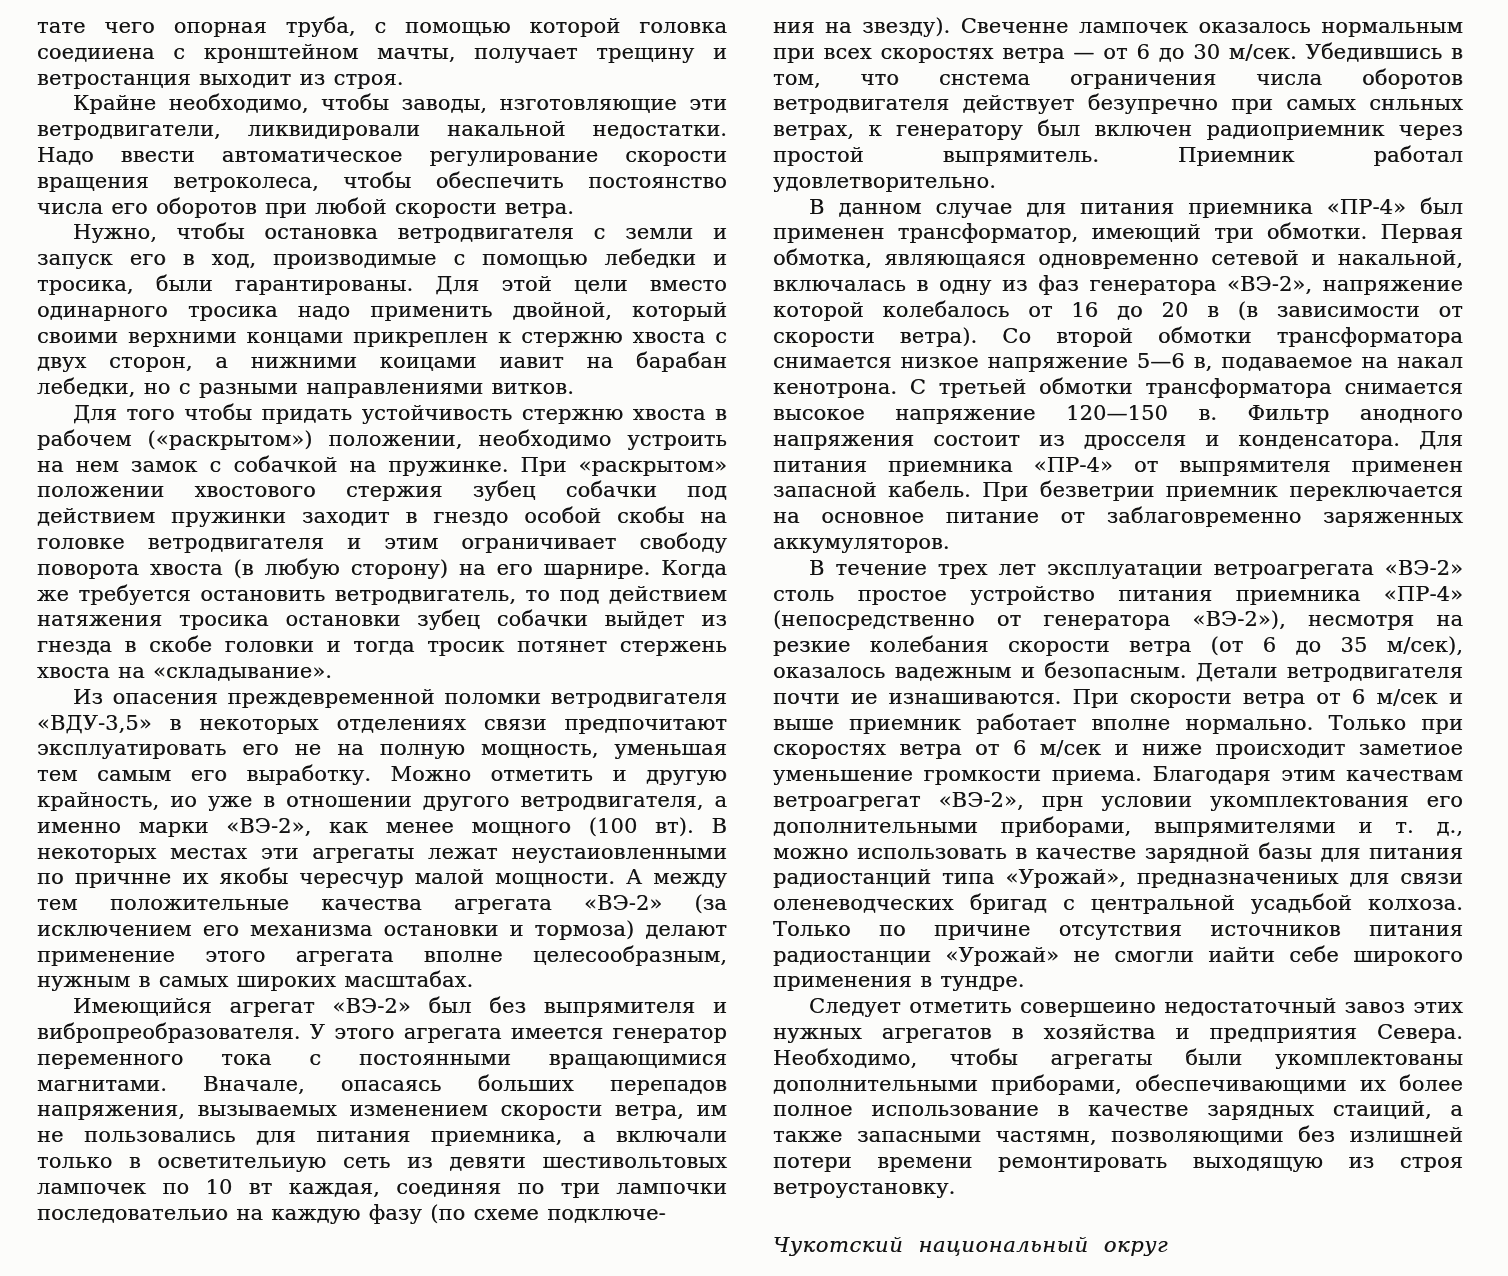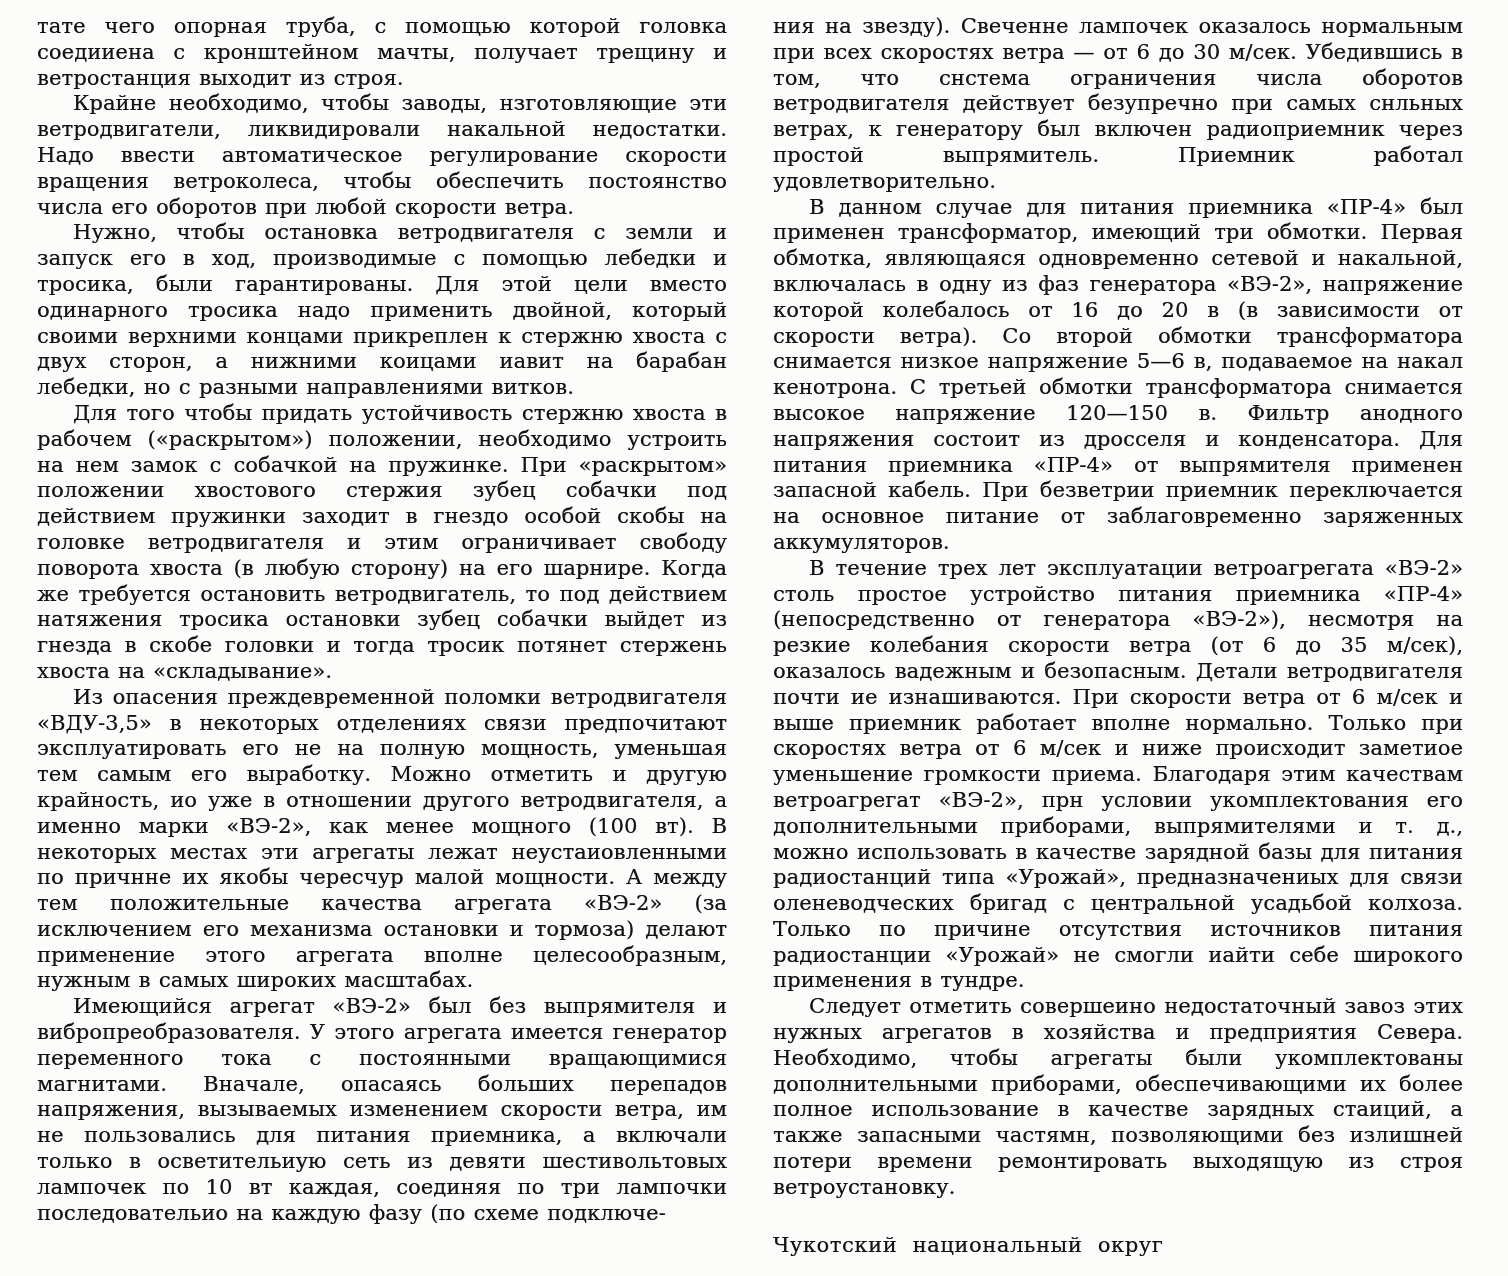--- a/index.html
+++ b/index.html
@@ -36,20 +36,21 @@
     hyphens: none;
   }
   .column p {
     margin: 0;
     text-indent: 36px;
   }
   .column p.continuation {
     text-indent: 0;
   }
   .signature {
+    font-style: italic;
     text-indent: 0 !important;
     text-align: left;
     margin-top: 32px !important;
     letter-spacing: 0.6px;
     word-spacing: 8px;
   }
 </style>
 </head>
 <body>
 

